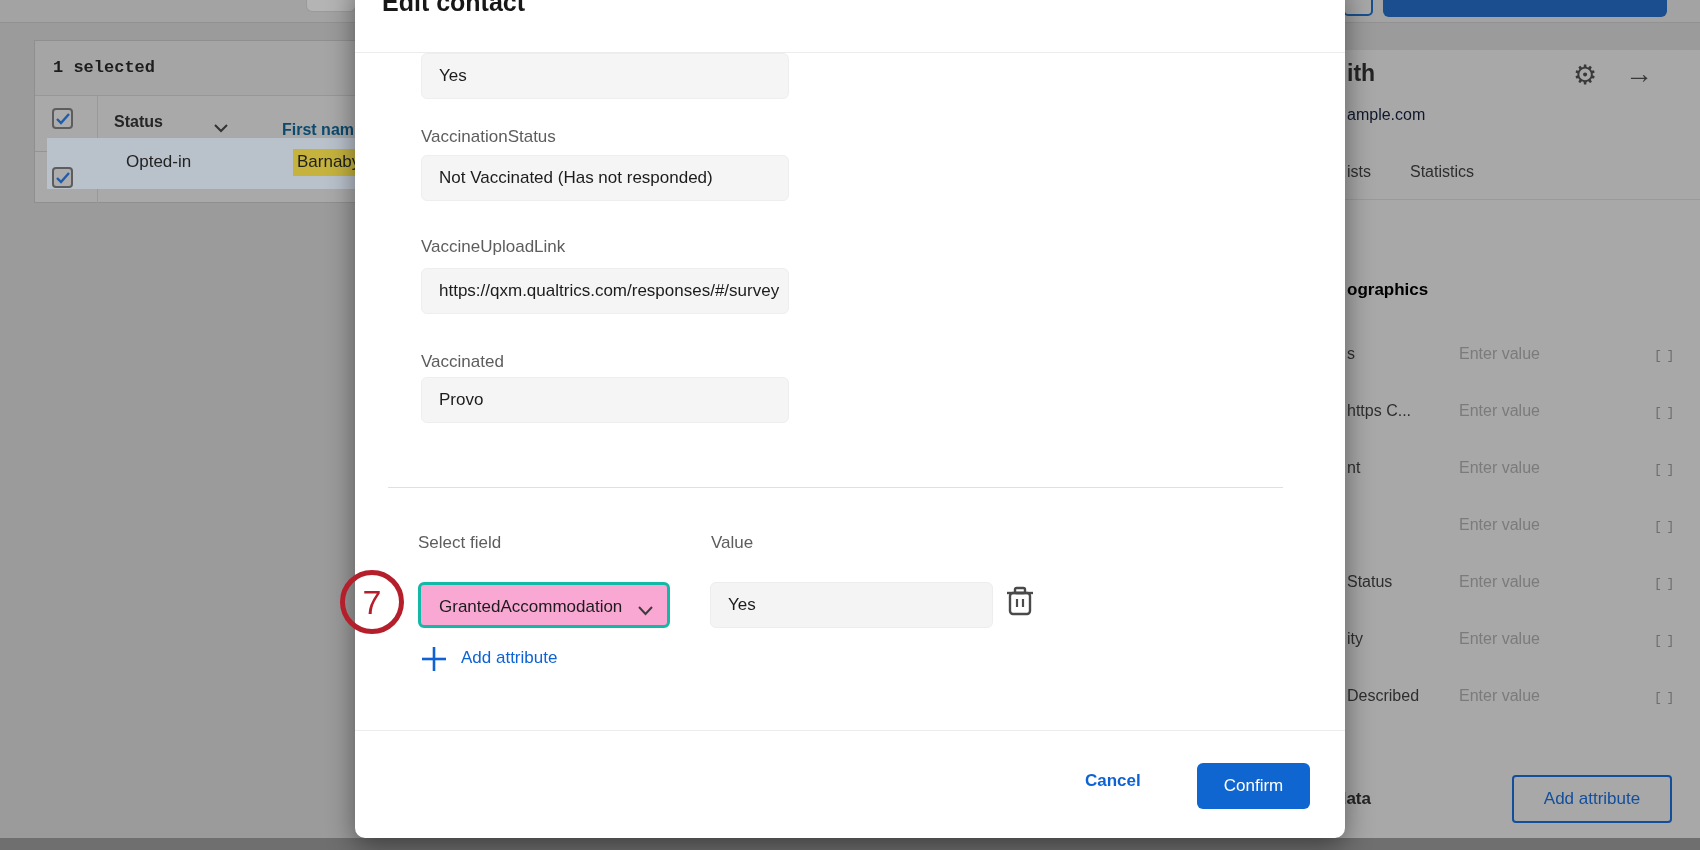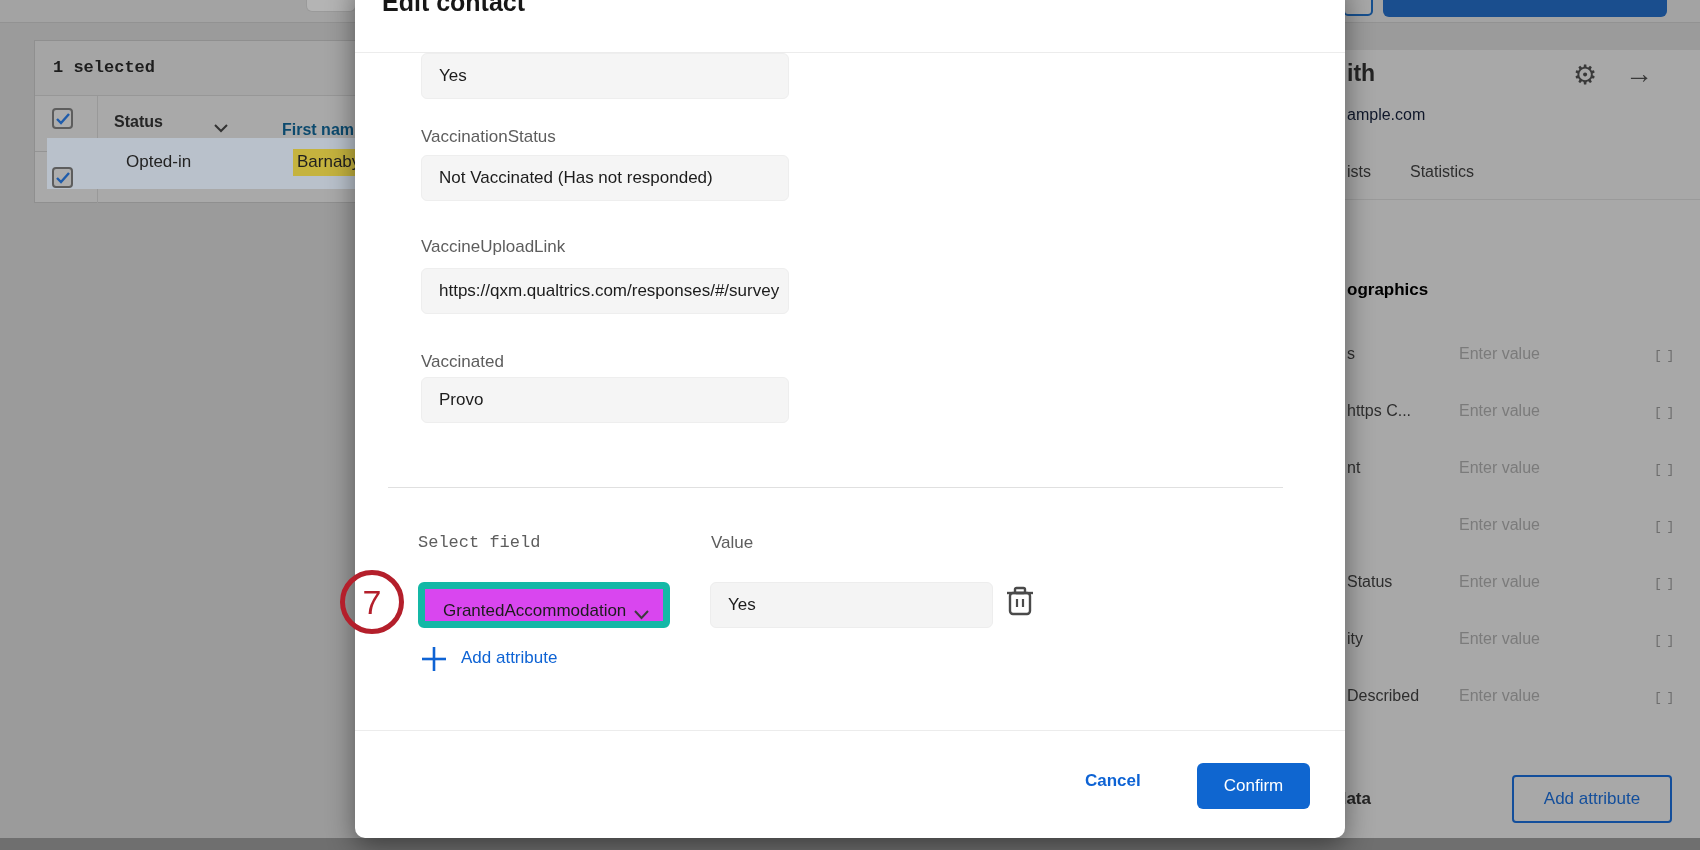--- a/index.html
+++ b/index.html
@@ -49,23 +49,23 @@
   .bottom-band { position:absolute; left:0; top:838px; width:1700px; height:12px; background:#6f6f6f; }
 
   
   .modal { position:absolute; left:355px; top:-20px; width:990px; height:858px; background:#ffffff; border-radius:10px; box-shadow:0 8px 28px rgba(0,0,0,.45); z-index:10; }
   .modal-title { position:absolute; left:27px; top:8px; font-size:25px; font-weight:bold; color:#171717; }
   .modal-hdr-border { position:absolute; left:0; top:72px; width:100%; height:1px; background:#ececec; }
   .f-label { position:absolute; left:66px; font-size:17px; color:#5d5d5d; }
   .f-box { position:absolute; left:66px; width:368px; height:46px; background:#f5f5f5; border:1px solid #eeeeee; border-radius:6px; overflow:hidden; }
   .f-box span { position:absolute; left:17px; top:12px; font-size:17px; color:#1c1c1c; white-space:nowrap; }
   .wide-divider { position:absolute; left:33px; top:507px; width:895px; height:1px; background:#e0e0e0; }
-  .sel-label { position:absolute; left:63px; top:553px; font-size:17px; color:#5d5d5d;font-family:Liberation Mono, monospace; }
+  .sel-label { position:absolute; left:63px; top:553px; font-size:17px; color:#5d5d5d; }
   .val-label { position:absolute; left:356px; top:553px; font-size:17px; color:#5d5d5d; }
-  .dropdown { position:absolute; left:63px; top:602px; width:252px; height:46px; background:#d946ef; border:7px solid #14b8a6; border-radius:6px; }
+  .dropdown { position:absolute; left:63px; top:602px; width:252px; height:46px; background:#f9a8d4; border:3px solid #14b8a6; border-radius:6px; }
   .dropdown .dd-text { position:absolute; left:18px; top:12px; font-size:17px; color:#1c1c1c; }
   .dropdown .dd-chev { position:absolute; right:14px; top:17px; color:#3c3c3c; }
   .val-input { position:absolute; left:355px; top:602px; width:283px; height:46px; background:#f4f4f4; border:1px solid #ededed; border-radius:6px; }
   .val-input span { position:absolute; left:17px; top:12px; font-size:17px; color:#1c1c1c; }
   .trash { position:absolute; left:651px; top:606px; width:28px; height:30px; }
   .add-link { position:absolute; left:66px; top:666px; height:26px; cursor:pointer; }
   .add-plus { position:absolute; left:0; top:0; }
   .add-text { position:absolute; left:40px; top:2px; font-size:17px; color:#0e63d4; white-space:nowrap; }
   .modal-ftr-border { position:absolute; left:0; top:750px; width:100%; height:1px; background:#ececec; }
   .cancel-btn { position:absolute; left:730px; top:791px; font-size:17px; font-weight:bold; color:#0e63d4; background:none; border:none; font-family:"Liberation Sans", sans-serif; }

